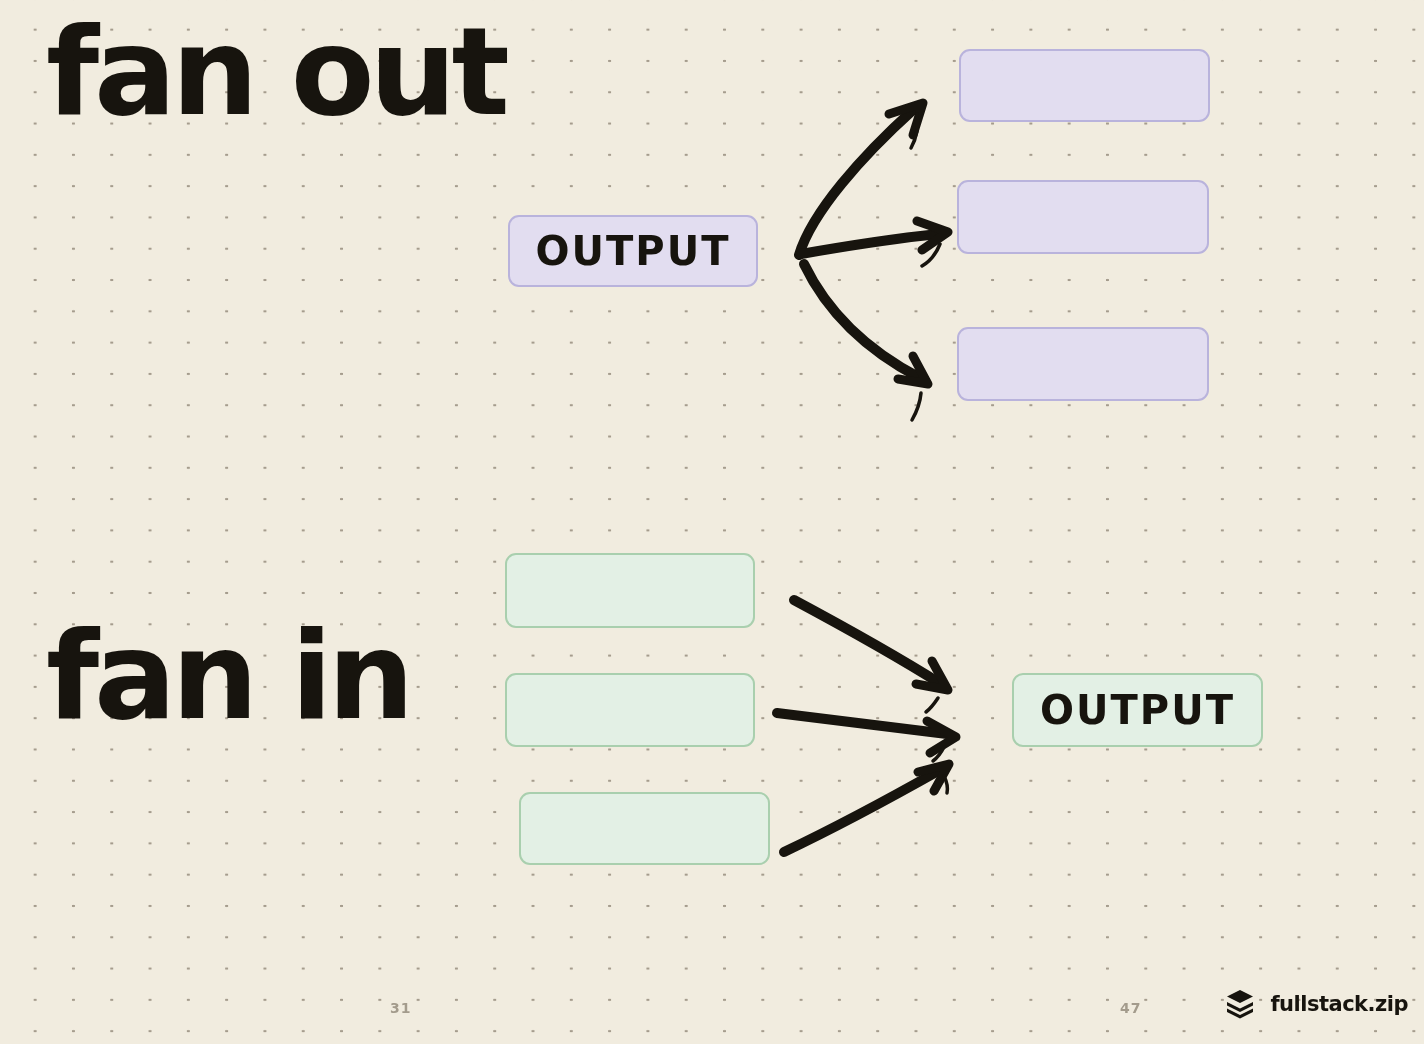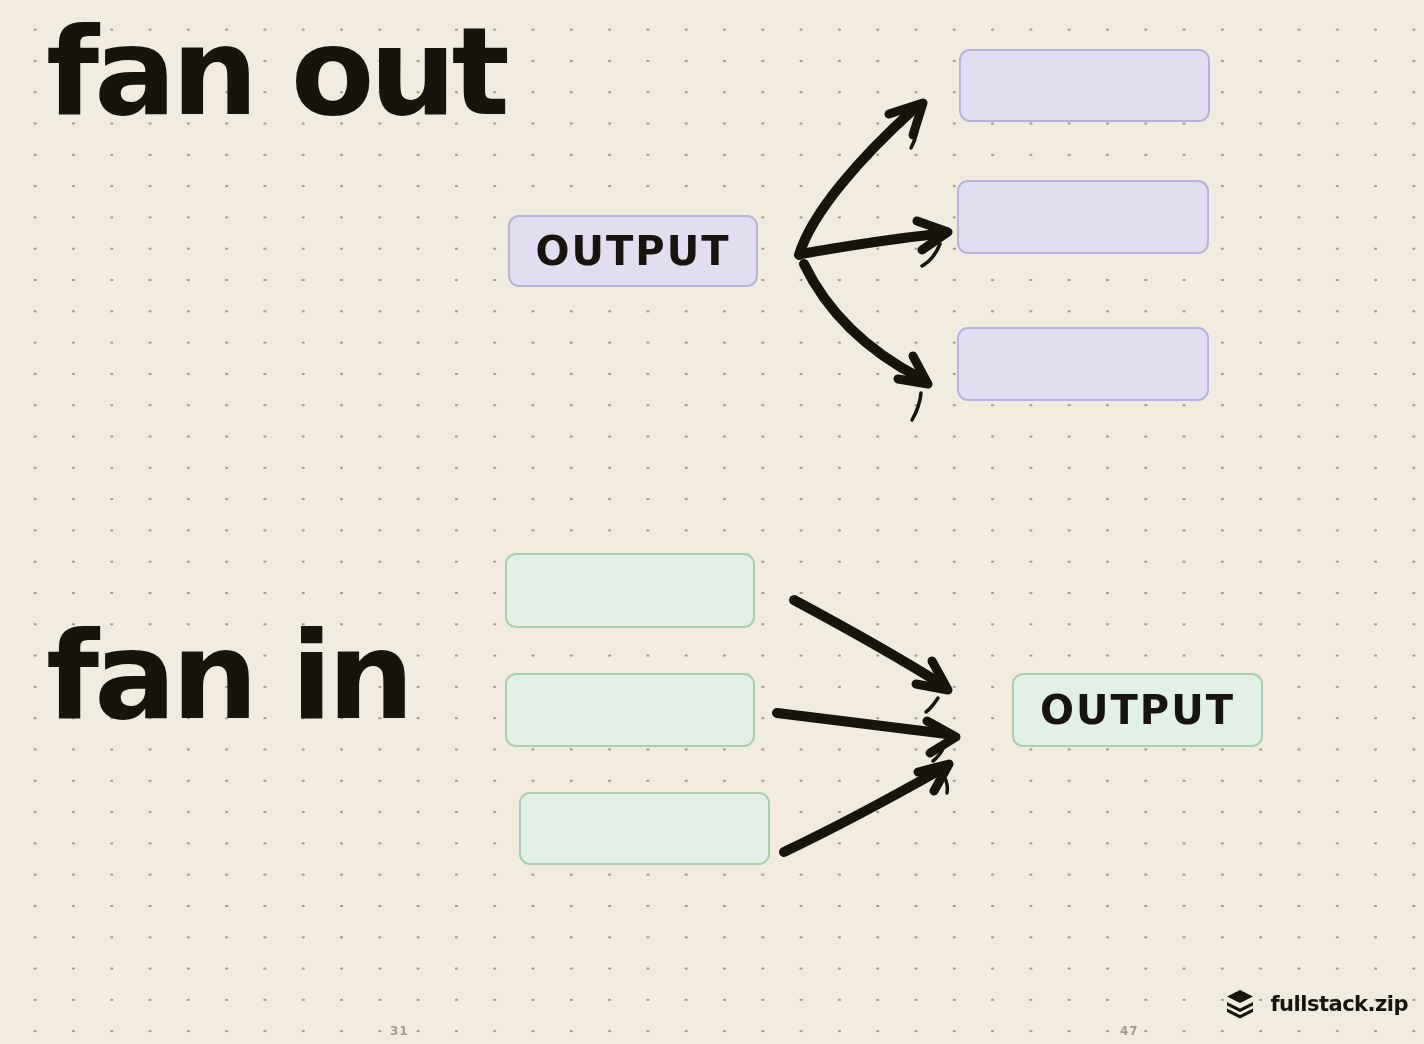--- a/index.html
+++ b/index.html
@@ -69,22 +69,22 @@
     stroke: var(--ink, #17140e);
     stroke-linecap: round;
     stroke-linejoin: round;
   }
   .shaft { stroke-width: 10px; }
   .head  { stroke-width: 9px; }
   .tail  { stroke-width: 3.5px; }
 
   .page-num {
     position: absolute;
-    top: 1024px;
-    font-size: 12px;
+    top: 1000px;
+    font-size: 14px;
     font-weight: bold;
     color: var(--page-num, #a39b8c);
     letter-spacing: 1px;
   }
   #page-num-left  { left: 390px; }
   #page-num-right { left: 1120px; }
 
   .brand {
     position: absolute;
     right: 16px;

